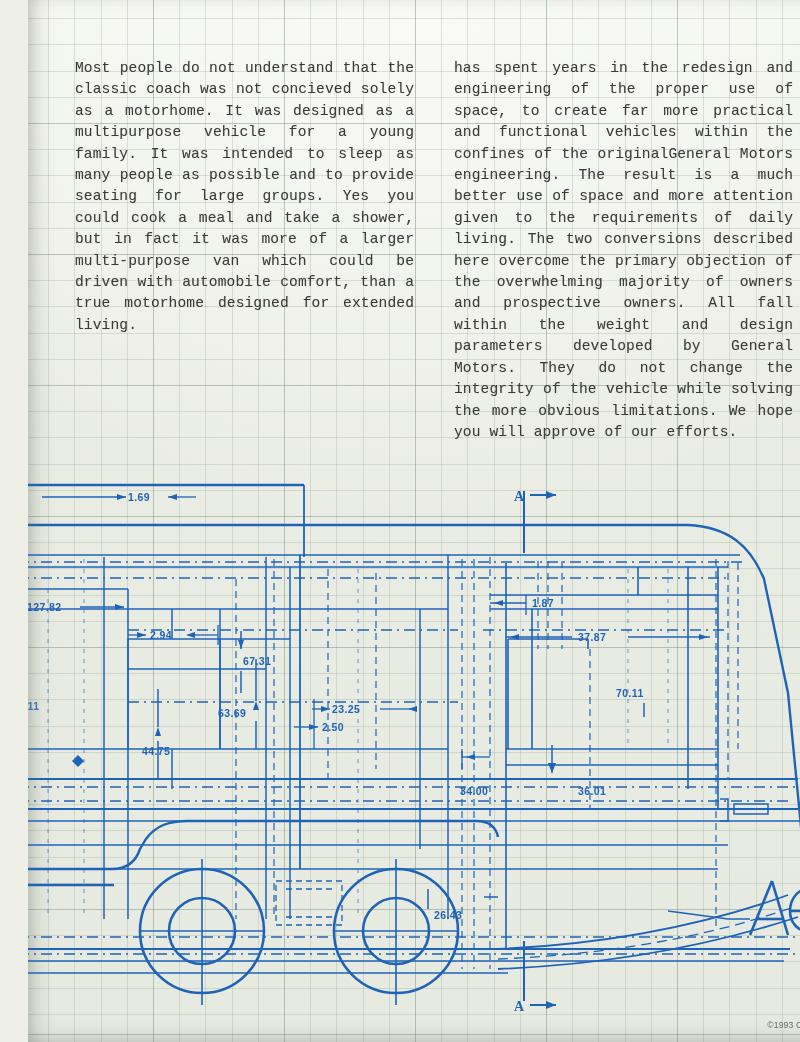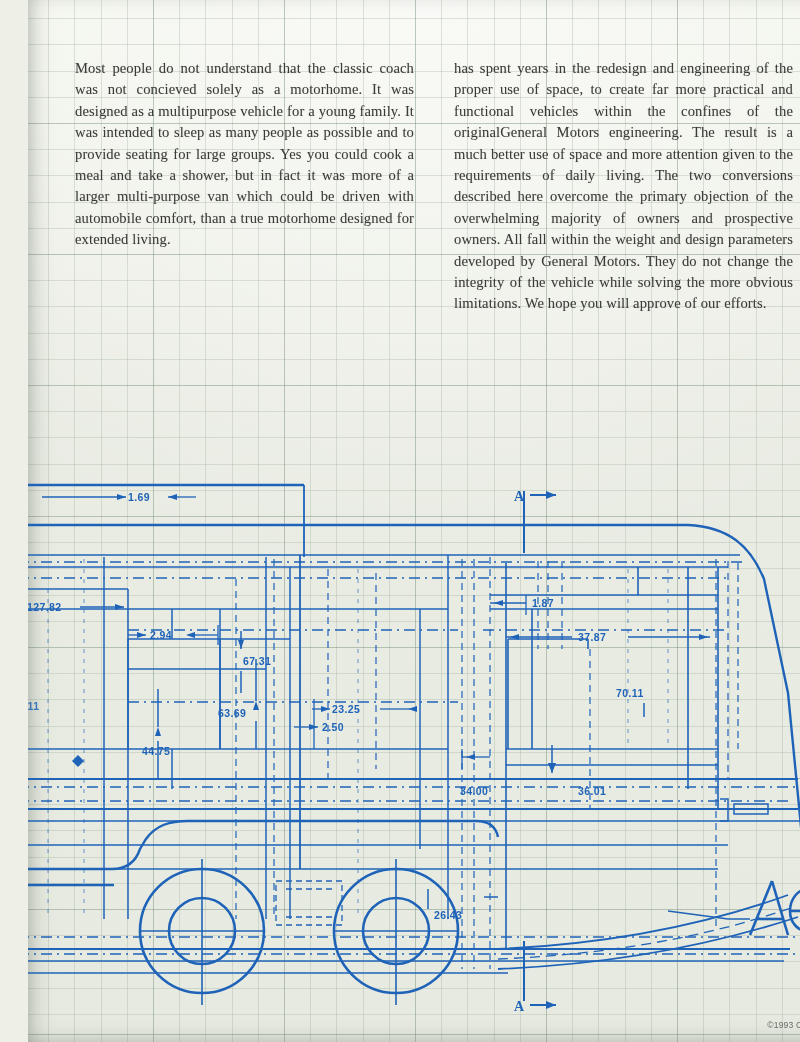--- a/index.html
+++ b/index.html
@@ -59,21 +59,21 @@
     margin:0 0 20px 0;
     font-family:"Liberation Serif", serif;
     font-size:14.6px;
     line-height:21.4px;
     color:#3a3a38;
     text-align:justify;
     text-justify:inter-word;
     letter-spacing:.1px;
     text-shadow:0 0 1px rgba(90,95,85,.25);
   }
-  .col p:last-child{ margin-bottom:0; }
+  .col p:last-child{ margin-bottom:0;font-family:Liberation Mono, monospace; }
   .col.right p{ text-align:justify; }
 
   
   .blueprint{
     position:absolute;
     left:0; top:449px; width:800px; height:572px;
     z-index:4;
   }
   .blueprint svg{ display:block; }
 

